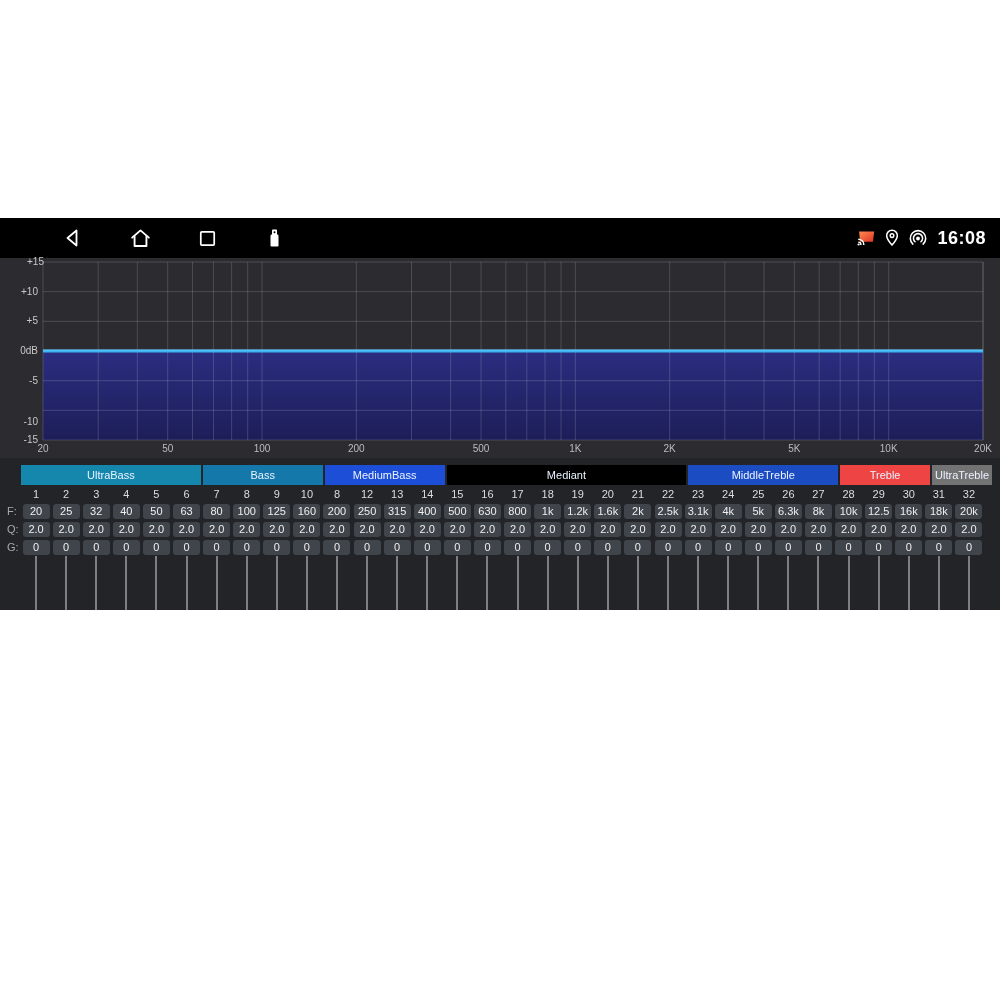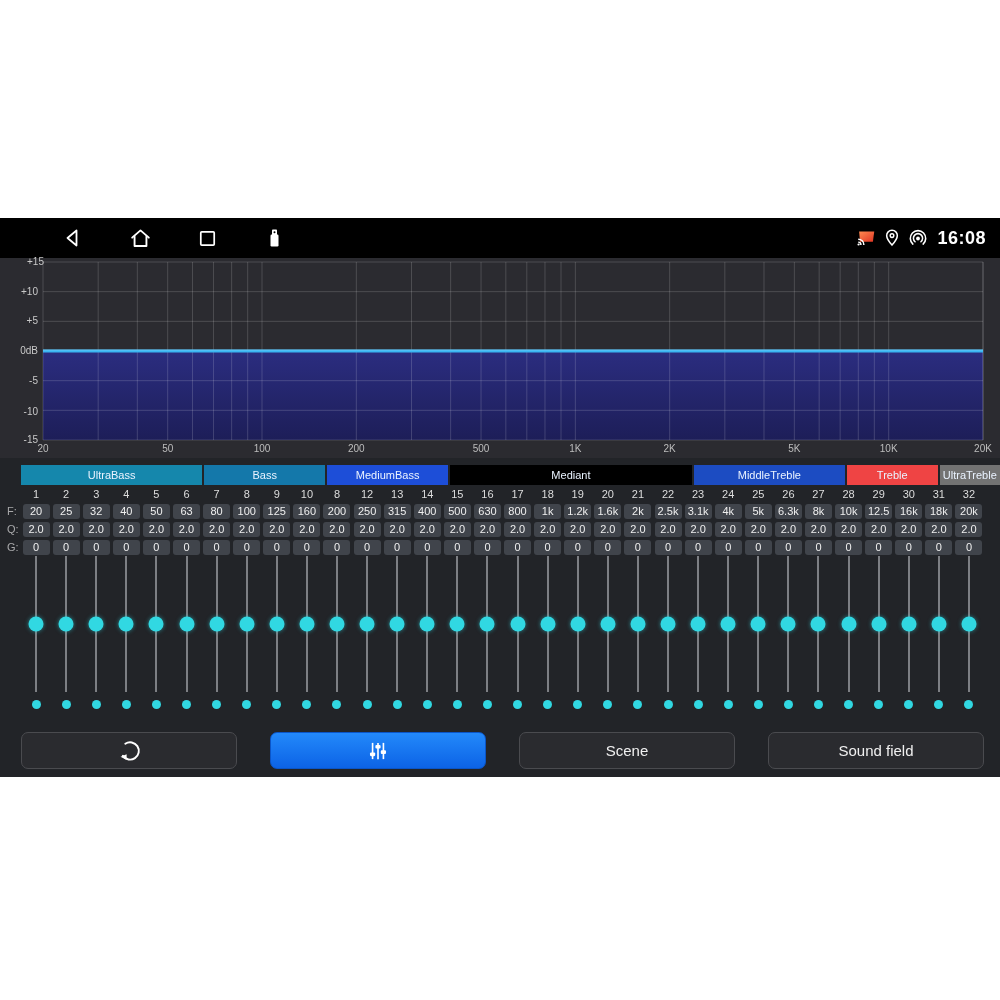--- a/index.html
+++ b/index.html
@@ -1,35 +1,35 @@
 <!DOCTYPE html>
 <html><head>
 <meta charset="utf-8">
 <style>
   html,body{margin:0;padding:0;}
   body{width:1000px;height:1000px;background:#ffffff;position:relative;
        font-family:"Liberation Sans", sans-serif; -webkit-font-smoothing:antialiased;}
-  .app{position:absolute;left:0;top:218px;width:1000px;height:559px;background:#222428;overflow:hidden;}
+  .app{position:absolute;left:0;top:218px;width:1000px;height:392px;background:#222428;overflow:hidden;}
 
   
   .statusbar{height:40px;background:#000;display:flex;align-items:center;padding:0 14px;box-sizing:border-box;}
   .nav-group{display:flex;align-items:center;gap:41px;margin-left:46px;}
   .nav-icon{width:26px;height:26px;display:flex;align-items:center;justify-content:center;}
   .right-group{margin-left:auto;display:flex;align-items:center;gap:4px;}
   .status-icon{width:22px;height:22px;display:flex;align-items:center;justify-content:center;}
   .clock{color:#fff;font-size:18px;font-weight:bold;letter-spacing:.5px;margin-left:4px;}
 
   
   .graph-panel{position:relative;height:200px;background:#2b2b30;}
   #graph-svg{position:absolute;left:0;top:0;}
   .ylab{position:absolute;width:38px;text-align:right;font-size:10px;color:#c9c9c9;line-height:12px;}
   .xlab{position:absolute;top:184px;transform:translateX(-50%);font-size:10px;color:#bdbdbd;line-height:14px;}
 
   
-  .band-row{margin:7px 0 0 21px;height:20px;display:flex;gap:2px;}
+  .band-row{margin:7px 8px 0 21px;height:20px;display:flex;gap:2px;}
   .band-seg{display:flex;align-items:center;justify-content:center;color:#eaf3ff;font-size:11px;}
 
   
   .table-wrap{position:relative;margin:3px 16px 0 21px;}
   .row-label{position:absolute;left:-14px;width:18px;text-align:left;font-size:11px;color:#a9a9ab;height:15px;line-height:15px;}
   .channel-grid{display:grid;grid-template-columns:repeat(32,1fr);}
   .channel-col{display:flex;flex-direction:column;align-items:center;}
   .ch-num{height:13px;line-height:13px;font-size:11px;color:#dddddd;}
   .chip{width:27px;height:15px;line-height:15px;margin-top:3px;background:#40444b;border-radius:3px;
         text-align:center;font-size:11px;color:#efefef;}
@@ -159,21 +159,21 @@
         <line x1="43" y1="182" x2="983" y2="182" stroke="rgba(255,255,255,0.16)" stroke-width="1"></line>
         <line x1="43" y1="93" x2="983" y2="93" stroke="#3ab6f2" stroke-width="3"></line>
         <line x1="43" y1="92" x2="983" y2="92" stroke="#8fd9ff" stroke-width="0.8" opacity="0.7"></line>
       </svg>
     <div id="y-labels">
         <span class="ylab" style="top: -2px; left: 6px;">+15</span>
         <span class="ylab" style="top: 27.6667px; left: 0px;">+10</span>
         <span class="ylab" style="top: 57.3333px; left: 0px;">+5</span>
         <span class="ylab" style="top: 87px; left: 0px;">0dB</span>
         <span class="ylab" style="top: 116.667px; left: 0px;">-5</span>
-        <span class="ylab" style="top: 148px; left: 0px;">-10</span>
+        <span class="ylab" style="top: 158px; left: 0px;">-10</span>
         <span class="ylab" style="top: 176px; left: 0px;">-15</span>
       </div>
     <div id="x-labels">
         <span class="xlab" style="left: 43px;">20</span>
         <span class="xlab" style="left: 167.688px;">50</span>
         <span class="xlab" style="left: 262.011px;">100</span>
         <span class="xlab" style="left: 356.333px;">200</span>
         <span class="xlab" style="left: 481.021px;">500</span>
         <span class="xlab" style="left: 575.344px;">1K</span>
         <span class="xlab" style="left: 669.667px;">2K</span>

